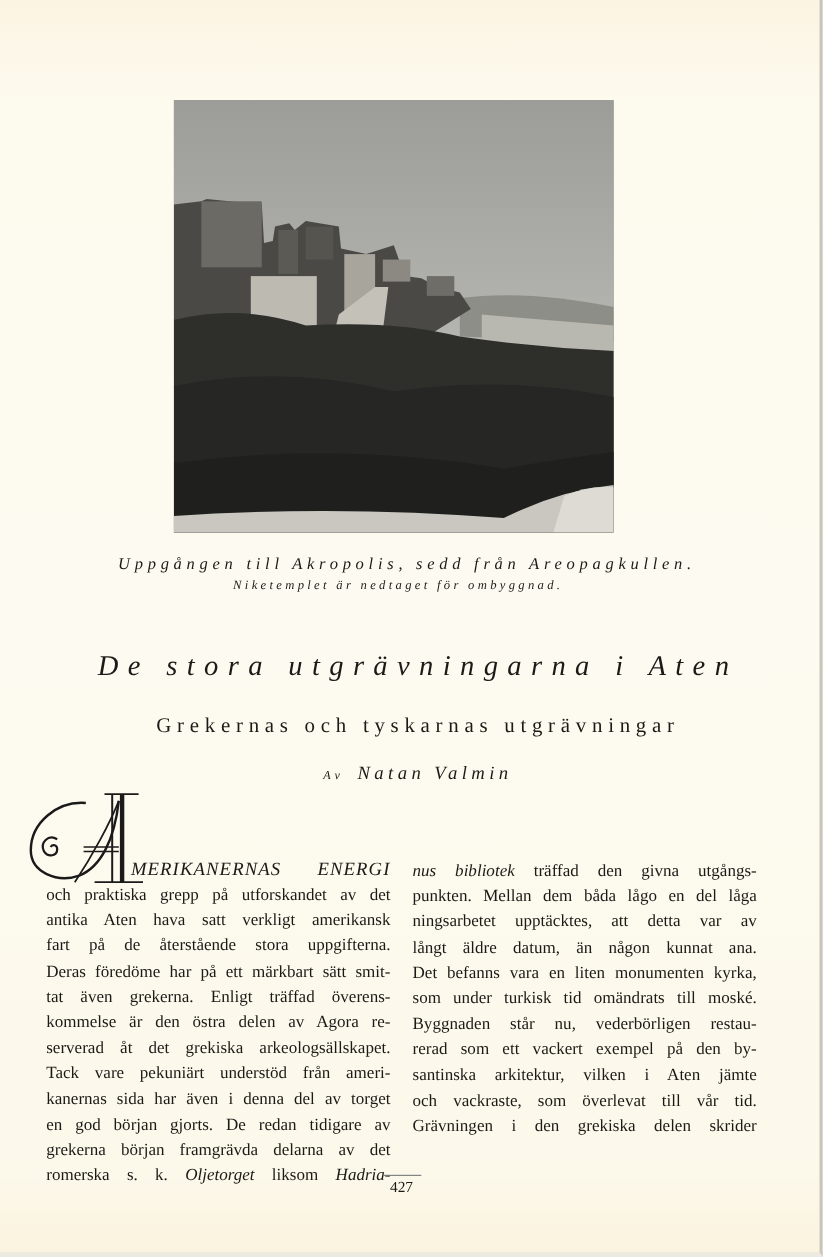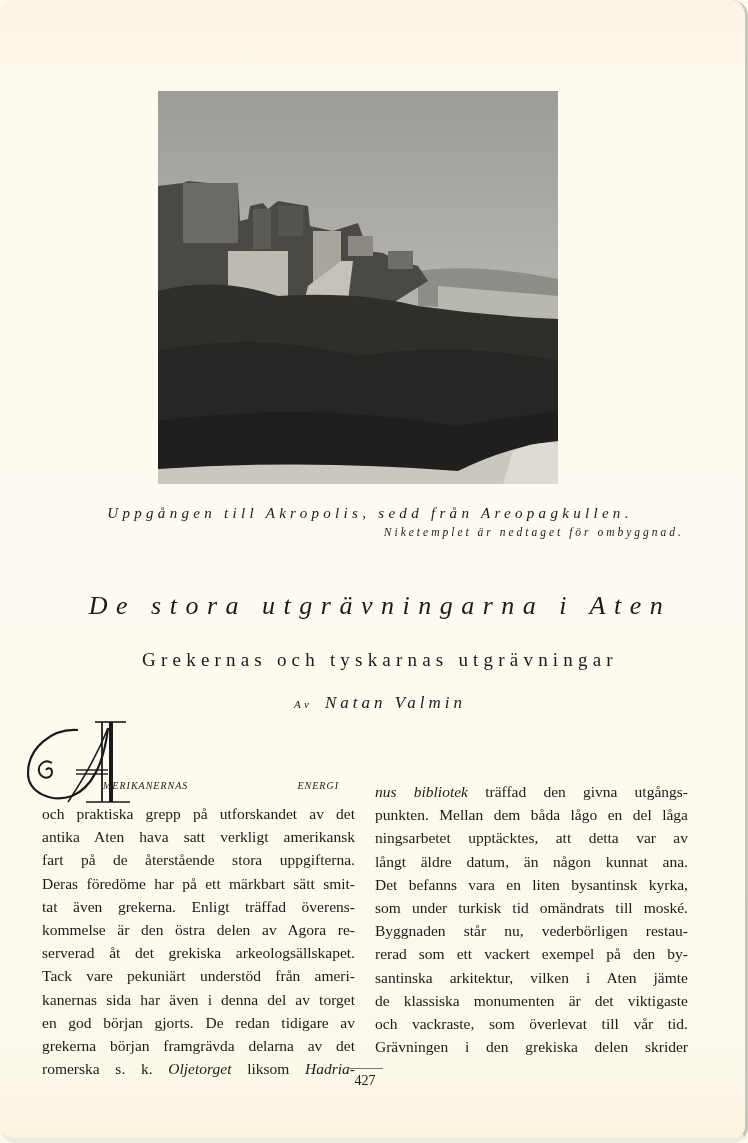--- a/index.html
+++ b/index.html
@@ -8,34 +8,33 @@
       background: #fcf9ec;
       font-family: "Liberation Serif", "DejaVu Serif", serif;
       color: #1c1a17;
       position: relative;
     }
     .page {
       position: absolute; left: 0; top: 0; width: 745px; height: 1138px;
       background: linear-gradient(180deg, #fbf4e2 0%, #fdfaee 8%, #fdfbf1 50%, #fcf8ea 94%, #faf3de 100%);
       border-right: 3px solid #c9c5ba;
       border-bottom: 5px solid #ece9e0;
-      border-radius: 16px;
     }
     .photo {
       position: absolute; left: 158px; top: 91px; width: 400px; height: 393px;
       background: #a6a6a2; overflow: hidden;
     }
     .photo svg { display: block; width: 100%; height: 100%; }
     .caption1 {
       position: absolute; left: 60px; width: 620px; top: 505px;
       text-align: center; font-style: italic; font-size: 15px; letter-spacing: 4.3px;
     }
     .caption2 {
-      position: absolute; left: 64px; width: 620px; top: 526px;
-      text-align: right; font-style: italic; font-size: 11.5px; letter-spacing: 3px;
+      position: absolute; left: 52px; width: 620px; top: 526px;
+      text-align: center; font-style: italic; font-size: 11.5px; letter-spacing: 3px;
     }
     .title {
       position: absolute; left: 40px; width: 680px; top: 591px;
       text-align: center; font-style: italic; font-size: 26px; letter-spacing: 8.5px;
     }
     .subtitle {
       position: absolute; left: 40px; width: 680px; top: 649px;
       text-align: center; font-size: 19px; letter-spacing: 5.2px;
     }
     .byline {
@@ -47,21 +46,21 @@
     .dropcap {
       position: absolute; left: 22px; top: 718px; width: 108px; height: 88px;
     }
     .col {
       position: absolute; font-size: 15.5px; line-height: 23.2px;
       text-align: justify;
     }
     .col-left { left: 42px; width: 313px; top: 802px; }
     .col-right { left: 375px; width: 313px; top: 780px; }
     .col .line { display: block; text-align: justify; text-align-last: justify; white-space: nowrap; height: 23.2px; }
-    .first-line { position: absolute; left: 103px; width: 236px; top: 780px; font-size: 10px; font-style: italic; letter-spacing: 1px; display: flex; justify-content: space-between; }
+    .first-line { position: absolute; left: 119px; width: 236px; top: 780px; font-size: 17px; font-style: italic; letter-spacing: 1px; display: flex; justify-content: space-between; }
     .folio-rule { position: absolute; left: 348px; top: 1068px; width: 35px; height: 1px; background: #777; }
     .folio { position: absolute; left: 340px; width: 50px; top: 1073px; text-align: center; font-size: 14px; }
     i { }
   </style>
 </head>
 <body>
 
 <div class="page">
 
   <div class="photo" title="Photograph of the ascent to the Acropolis seen from the Areopagus hill">
@@ -142,25 +141,24 @@
     <span class="line">en god början gjorts. De redan tidigare av</span>
     <span class="line">grekerna början framgrävda delarna av det</span>
     <span class="line"><span>romerska s. k. </span><i>Oljetorget</i><span> liksom </span><i>Hadria-</i></span>
   </div>
 
   <div class="col col-right">
     <span class="line"><i>nus bibliotek</i><span> träffad den givna utgångs-</span></span>
     <span class="line">punkten. Mellan dem båda lågo en del låga</span>
     <span class="line">ningsarbetet upptäcktes, att detta var av</span>
     <span class="line">långt äldre datum, än någon kunnat ana.</span>
-    <span class="line">Det befanns vara en liten bysantinsk kyrka,</span>
+    <span class="line">Det befanns vara en liten monumenten kyrka,</span>
     <span class="line">som under turkisk tid omändrats till moské.</span>
     <span class="line">Byggnaden står nu, vederbörligen restau-</span>
     <span class="line">rerad som ett vackert exempel på den by-</span>
     <span class="line">santinska arkitektur, vilken i Aten jämte</span>
-    <span class="line">de klassiska monumenten är det viktigaste</span>
     <span class="line">och vackraste, som överlevat till vår tid.</span>
     <span class="line">Grävningen i den grekiska delen skrider</span>
   </div>
 
   <div class="folio-rule"></div>
   <div class="folio">427</div>
 </div>
 
 </body></html>

